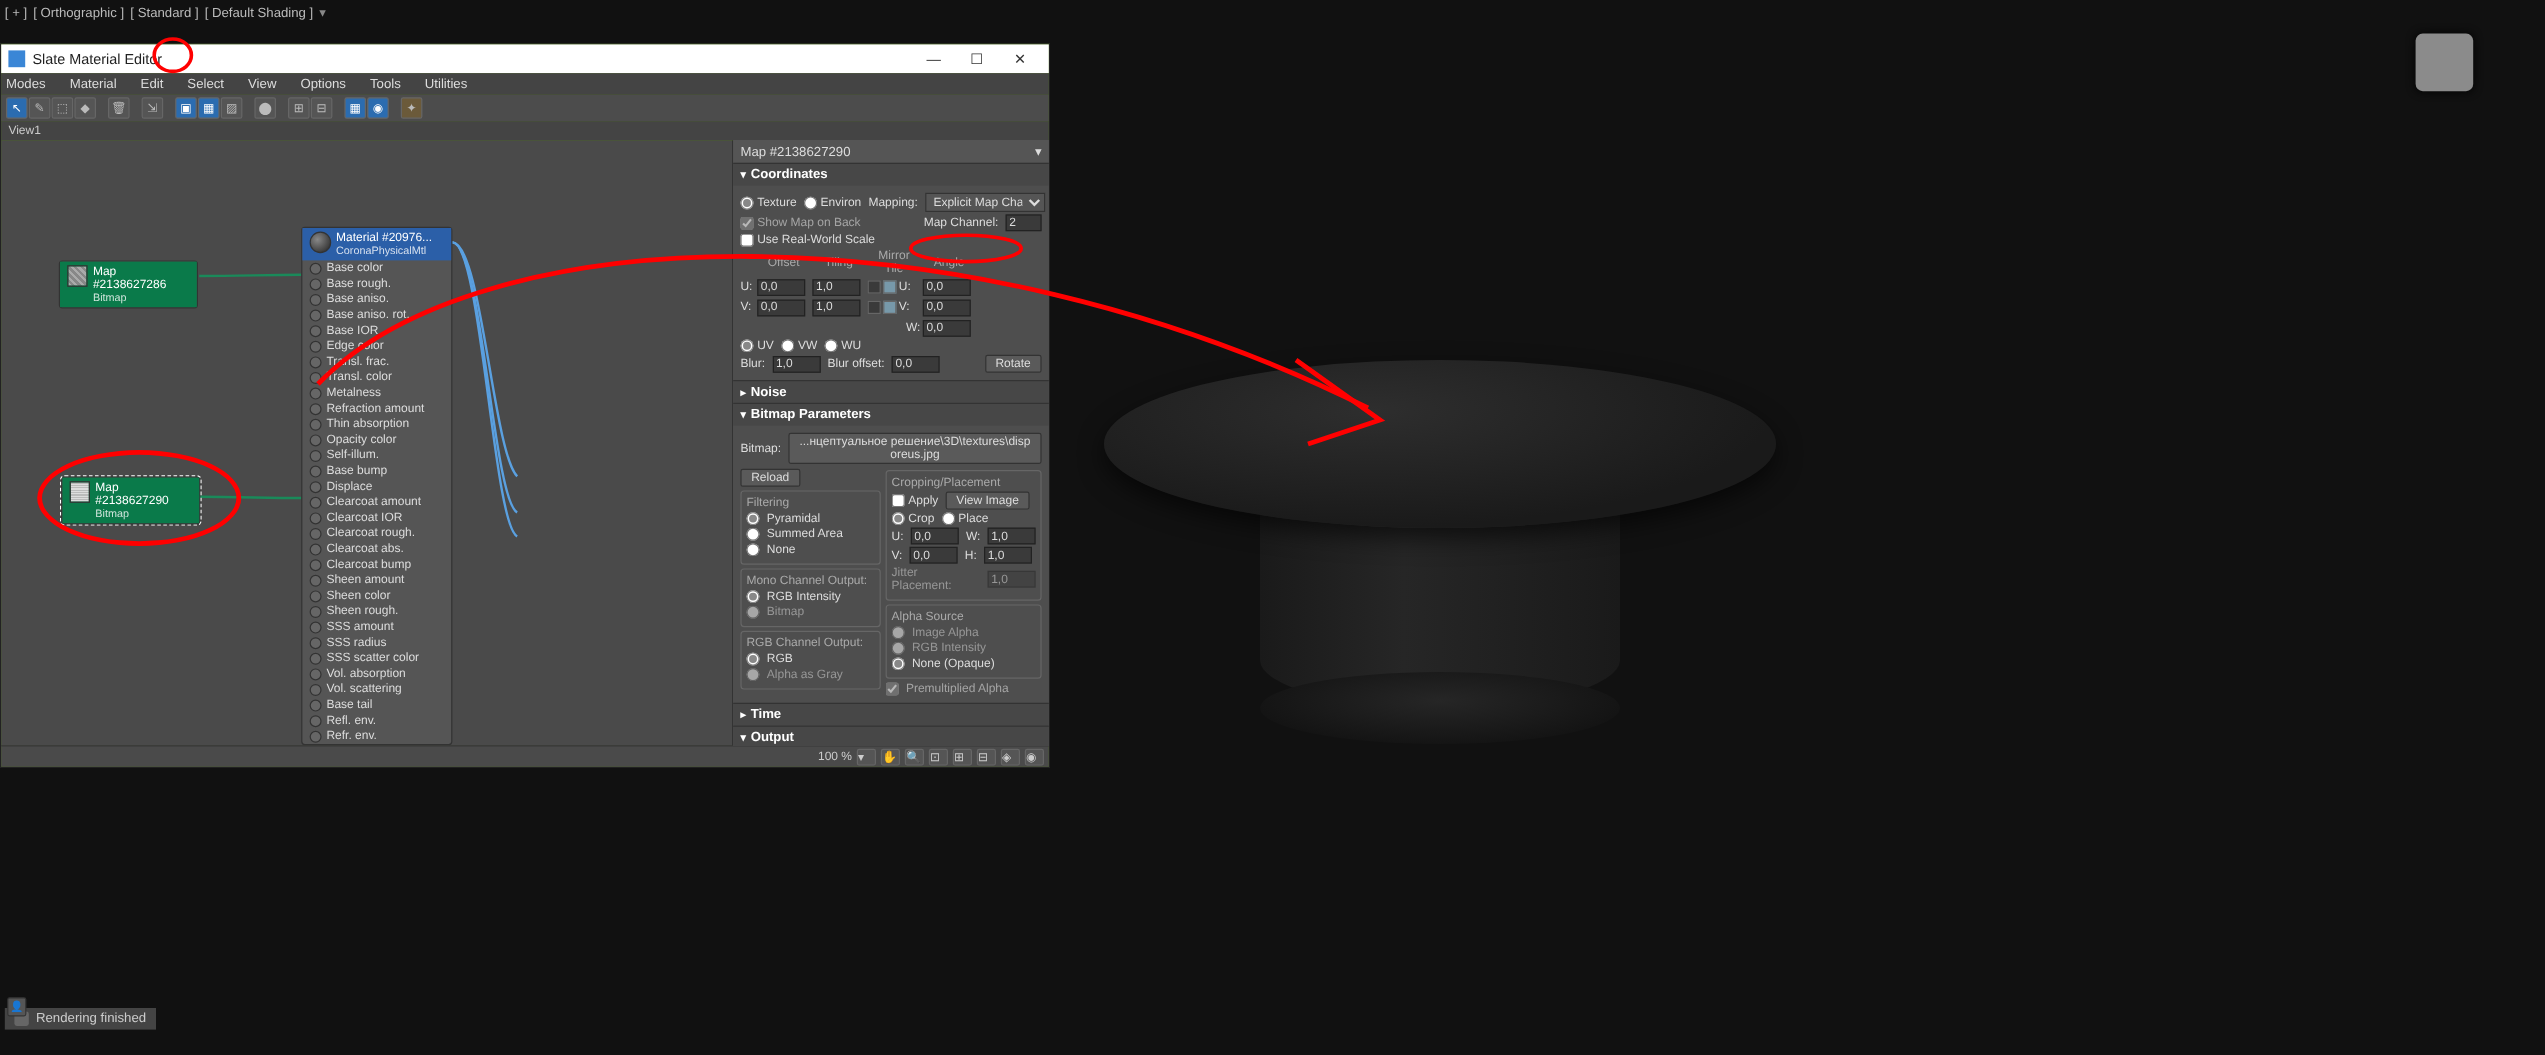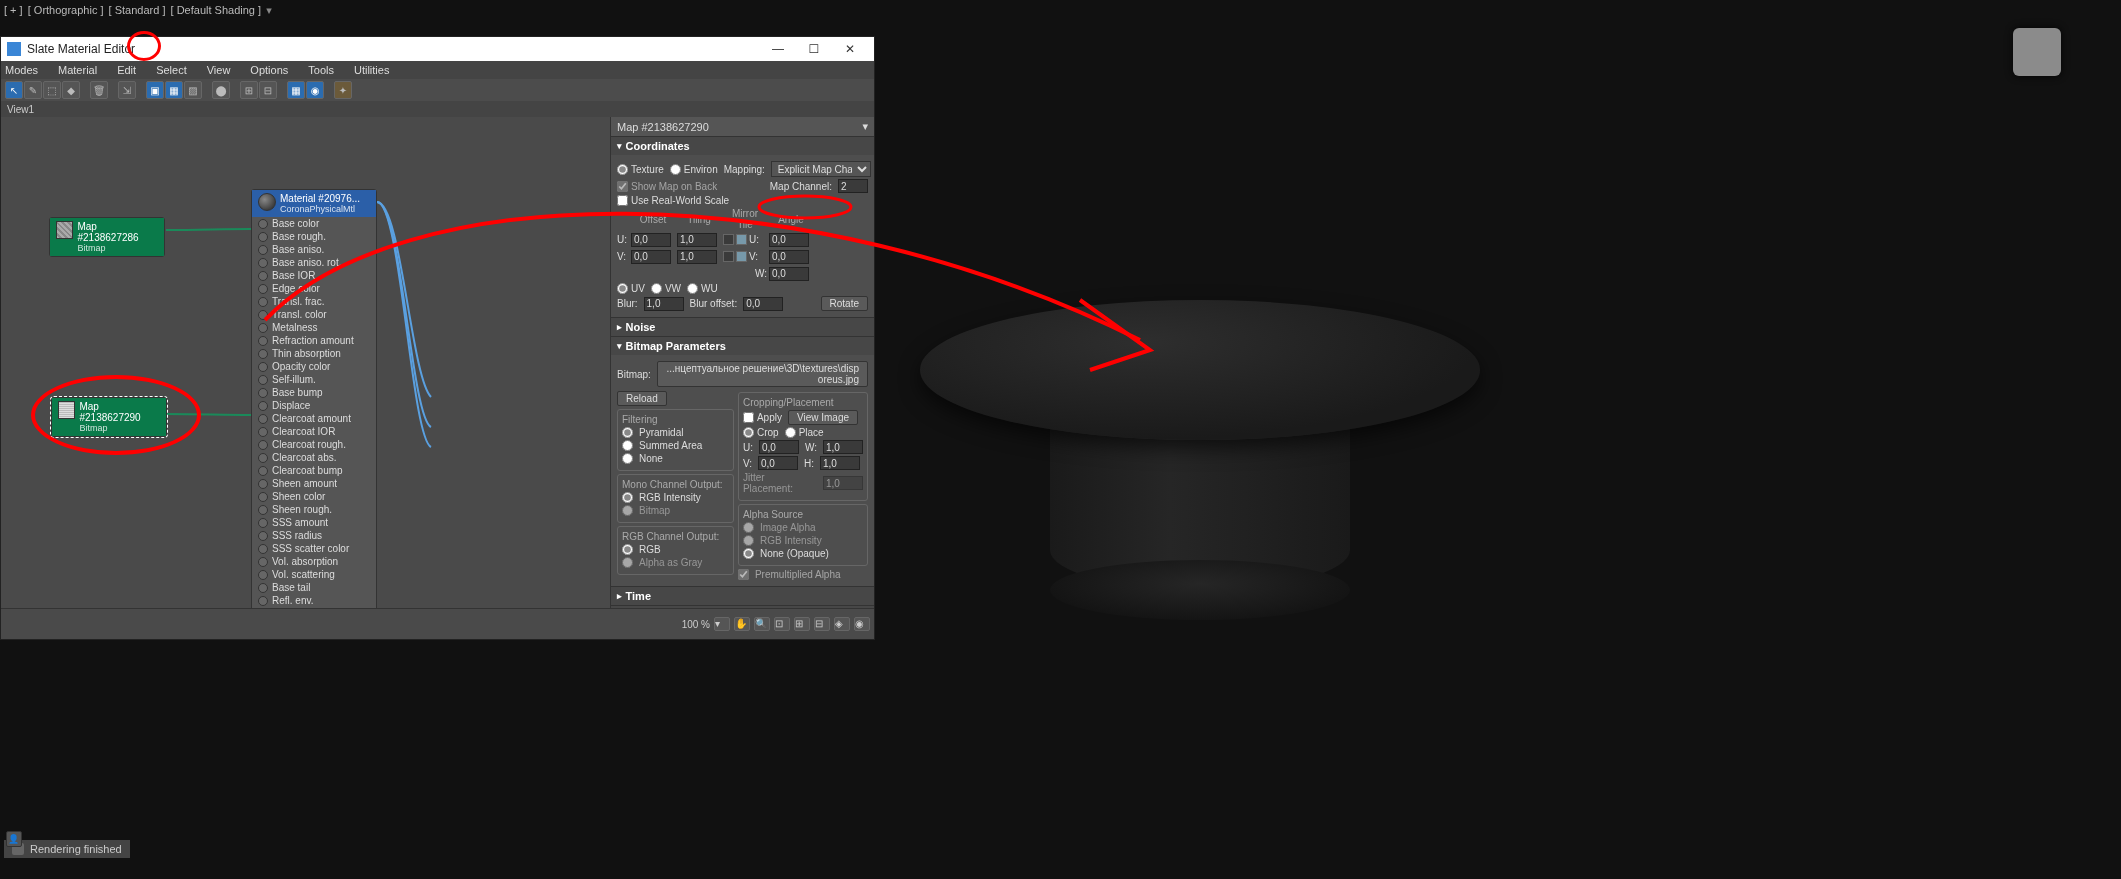--- a/index.html
+++ b/index.html
@@ -41,21 +41,21 @@
 .roll-body label{display:flex;align-items:center;gap:3px}
 input[type=radio],input[type=checkbox]{width:11px;height:11px;accent-color:#888}
 .spin{background:#3a3a3a;border:1px solid #222;color:#ddd;width:40px;height:14px;padding:0 2px;font-size:10px}
 .sel{background:#555;border:1px solid #333;color:#ddd;height:16px;font-size:10px;padding:0 2px}
 .btn{background:#5a5a5a;border:1px solid #333;color:#ddd;padding:1px 8px;font-size:10px;border-radius:2px}
 .grid5{display:grid;grid-template-columns:12px 44px 44px 44px 44px;gap:2px;align-items:center;font-size:10px}
 .grid5 .hd{text-align:center;color:#aaa}
 .ck{width:11px;height:11px;border:1px solid #666;background:#3a3a3a}
 .group{border:1px solid #666;border-radius:3px;padding:4px;margin:3px 0}
 .group-t{font-size:10px;color:#aaa;margin-bottom:2px}
-.footer{height:31px;background:#4a4a4a;border-top:1px solid #333;display:flex;align-items:center;justify-content:flex-end;padding:0 4px;gap:4px;font-size:10px}
+.footer{height:18px;background:#4a4a4a;border-top:1px solid #333;display:flex;align-items:center;justify-content:flex-end;padding:0 4px;gap:4px;font-size:10px}
 .footer .fb{width:16px;height:14px;background:#555;border:1px solid #666;border-radius:2px}
 .status{position:absolute;left:4px;bottom:21px;background:#444;padding:3px 8px;color:#ccc;font-size:11px;display:flex;align-items:center;gap:6px}
 .status::before{content:"";width:12px;height:12px;background:#666;border-radius:2px}
 .table3d{position:absolute;left:920px;top:260px;width:600px;height:360px}
 .hat-top{position:absolute;left:0;top:40px;width:560px;height:140px;background:radial-gradient(ellipse at 40% 30%,#2e2e2e,#1a1a1a 70%);border-radius:50%;box-shadow:0 8px 20px rgba(0,0,0,.6)}
 .hat-body{position:absolute;left:130px;top:120px;width:300px;height:210px;background:linear-gradient(90deg,#1a1a1a,#262626 40%,#1a1a1a);border-radius:0 0 150px 150px / 0 0 40px 40px}
 .hat-bot{position:absolute;left:130px;top:300px;width:300px;height:60px;background:radial-gradient(ellipse at 50% 40%,#262626,#0d0d0d);border-radius:50%}
 .arrow{position:absolute;pointer-events:none;top:0;left:0}
 .big-circle{position:absolute;left:30px;top:358px;width:170px;height:80px;border:4px solid red;border-radius:50%;pointer-events:none}
 .wire{position:absolute;stroke:#1a8a5a;stroke-width:2;fill:none}
@@ -299,21 +299,21 @@
       <div class="roll-hdr closed">
           <span>Noise</span>
         </div>
 
       <div class="roll-hdr">
           <span>Bitmap Parameters</span>
         </div>
       <div class="roll-body">
         <div class="r">
           <span>Bitmap:</span>
-          <button class="btn" style="flex:1;text-align:right;overflow:hidden">...нцептуальное решение\3D\textures\disp oreus.jpg</button>
+          <button class="btn" style="flex:1;text-align:center;overflow:hidden">...нцептуальное решение\3D\textures\disp oreus.jpg</button>
         </div>
         <div style="display:flex;gap:4px">
           <div style="flex:1">
             <div class="r">
                 <button class="btn">Reload</button>
               </div>
             <div class="group">
               <div class="group-t">Filtering</div>
               <label class="r">
                   <input type="radio" checked="" style="">

